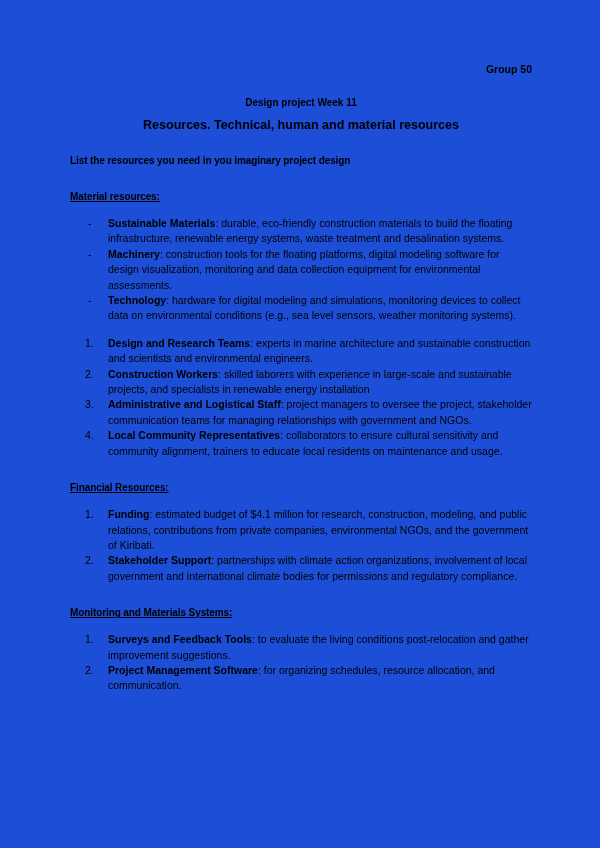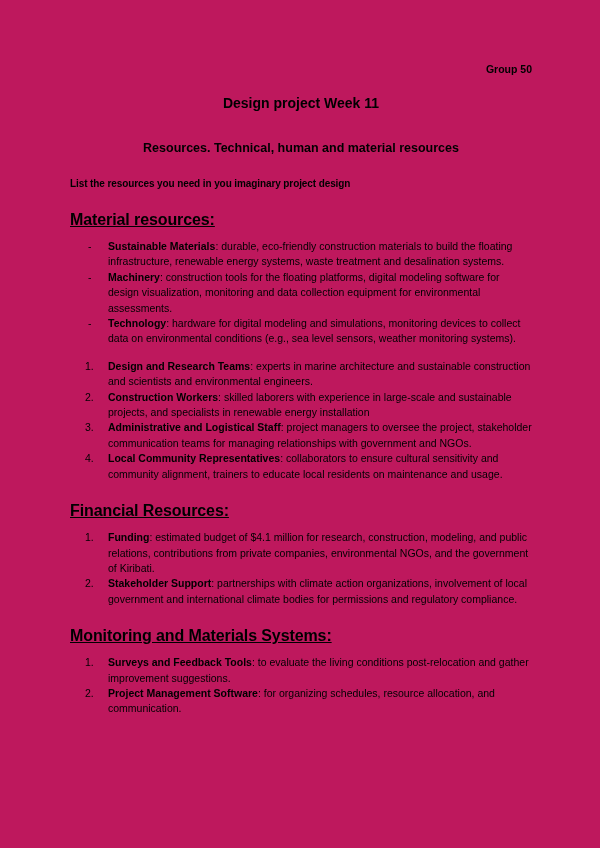--- a/index.html
+++ b/index.html
@@ -11,65 +11,65 @@
     width: 600px;
     height: 848px;
     font-family: "Liberation Sans", sans-serif;
     color: #000000;
     -webkit-font-smoothing: antialiased;
   }
   .page {
     position: relative;
     width: 600px;
     height: 848px;
-    background: #be185d;
+    background: #1d4ed8;
     box-sizing: border-box;
     padding: 8px;
     overflow: hidden;
   }
   .content {
     position: absolute;
     left: 70px;
     top: 0;
     width: 462px;
   }
   .group-line {
     margin-top: 62px;
     text-align: right;
     font-size: 10.5px;
     font-weight: bold;
     line-height: 14px;
   }
   .doc-subtitle {
     margin-top: 20px;
     text-align: center;
-    font-size: 14px;
+    font-size: 10px;
     font-weight: bold;
     line-height: 14px;
   }
   .doc-title {
-    margin-top: 30px;
+    margin-top: 7px;
     text-align: center;
     font-size: 12.5px;
     font-weight: bold;
     line-height: 16px;
   }
   .prompt-line {
     margin-top: 21px;
     text-align: left;
     font-size: 10px;
     font-weight: bold;
     line-height: 14px;
     letter-spacing: -0.1px;
   }
   .section {
     margin-top: 0;
   }
   .section-heading {
-    font-size: 16px;
+    font-size: 10px;
     font-weight: bold;
     text-decoration: underline;
     line-height: 14px;
     margin-top: 22px;
     letter-spacing: -0.1px;
   }
   ul.dash-list,
   ol.num-list {
     list-style: none;
     margin: 0;

